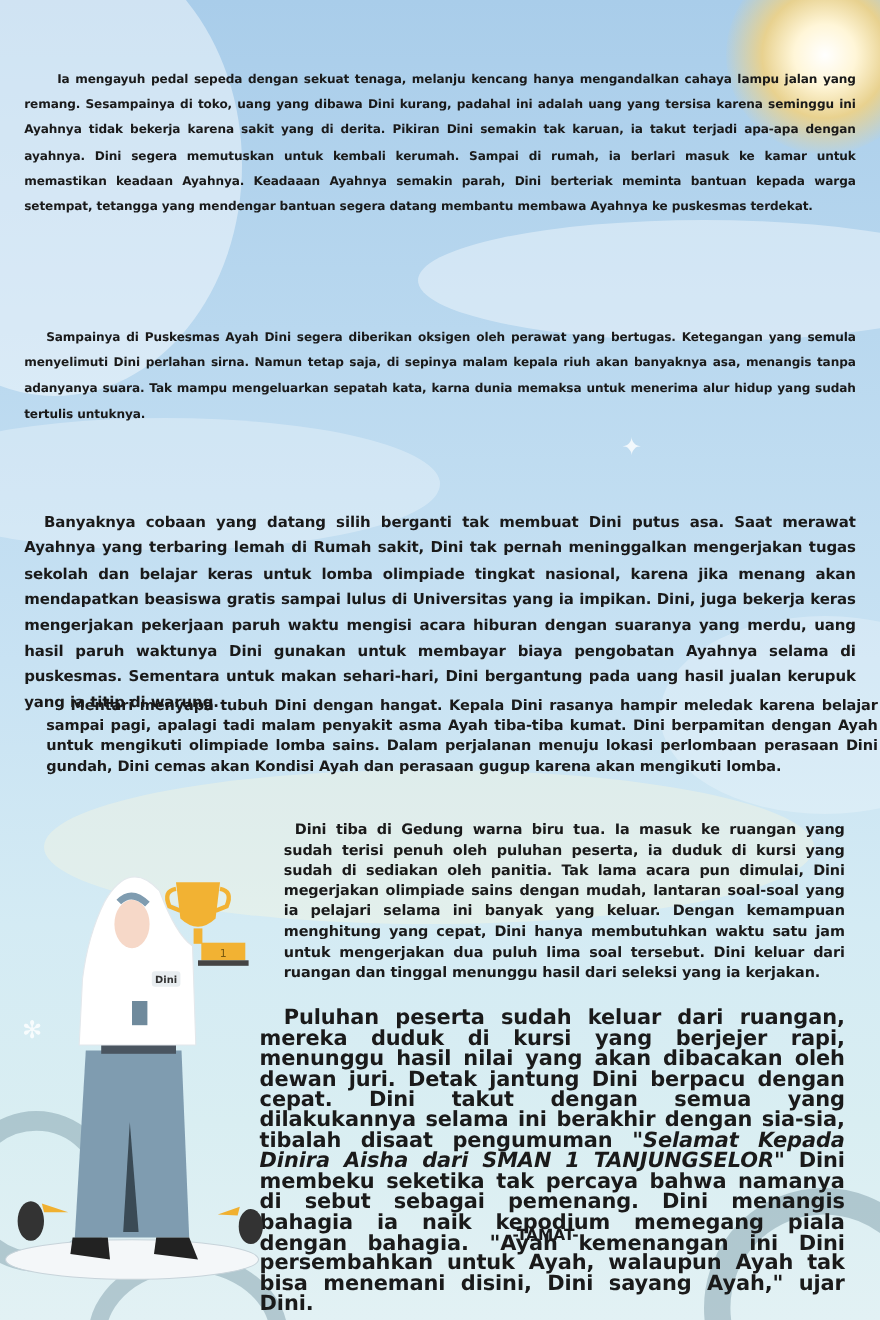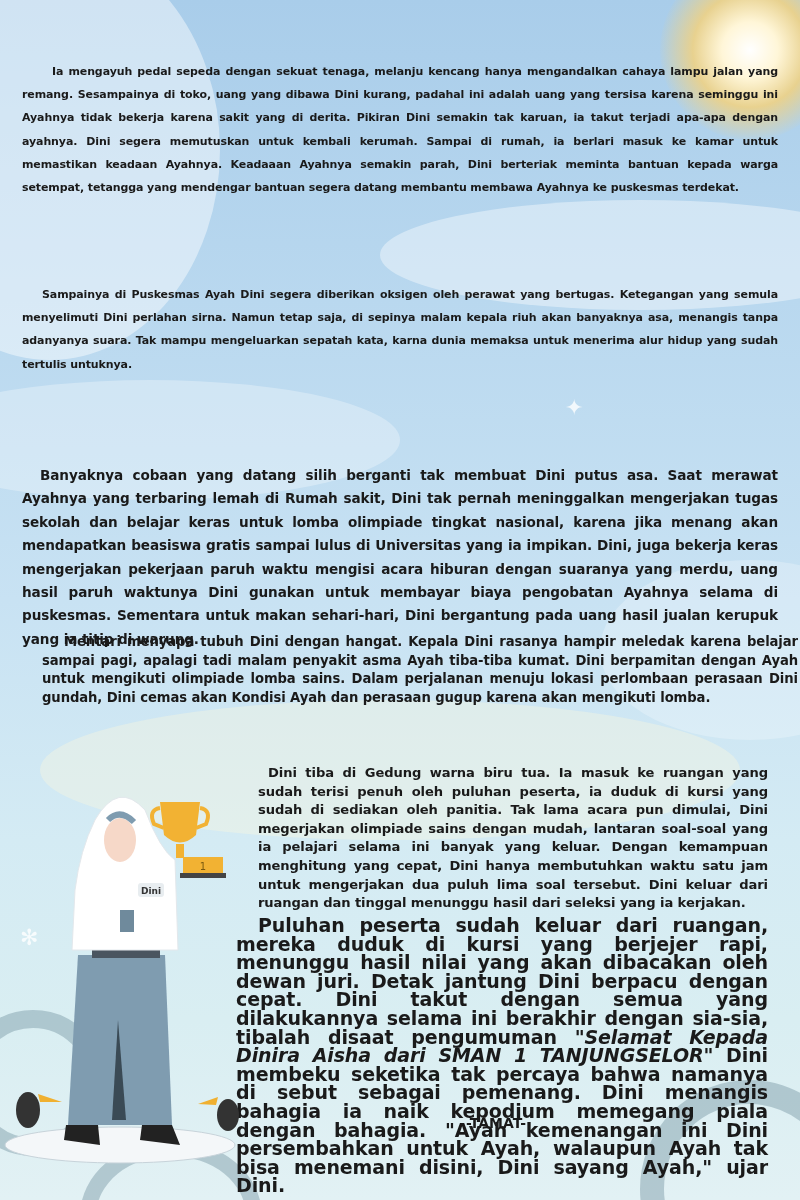--- a/index.html
+++ b/index.html
@@ -18,24 +18,24 @@
   .sparkle { position:absolute; color:rgba(255,255,255,0.8); font-size:22px; }
   .ornament {
     position:absolute; border-radius:50%; border:18px solid rgba(120,150,165,0.45);
   }
   .para {
     position:absolute; font-weight:bold; text-align:justify; line-height:23.2px;
     font-size:11px; letter-spacing:-0.1px;
   }
   .para .indent { display:inline-block; width:30px; }
   #p1 { left:22px; top:60px; width:756px; }
-  #p2 { left:22px; top:283px; width:756px; }
+  #p2 { left:22px; top:295px; width:756px; }
   #p3 { left:22px; top:464px; width:756px; font-size:13.6px; line-height:23.4px; }
   #p4 { left:22px; top:633px; width:756px; font-size:13.2px; line-height:18.5px;margin-left:20px; }
-  #p5 { left:258px; top:746px; width:510px; font-size:13.1px; line-height:18.6px;margin-top:18px; }
+  #p5 { left:258px; top:746px; width:510px; font-size:13.1px; line-height:18.6px; }
   #p6 { left:236px; top:916px; width:532px; font-size:19px; line-height:18.6px; }
   .quote { font-style:italic; }
   .tamat { position:absolute; left:466px; top:1115px; font-weight:bold; font-size:14px;text-align:center; }
   
   .char { position:absolute; left:0; top:740px; width:260px; height:460px; }
 </style>
 </head>
 <body>
 
 <div class="bg-layer">

